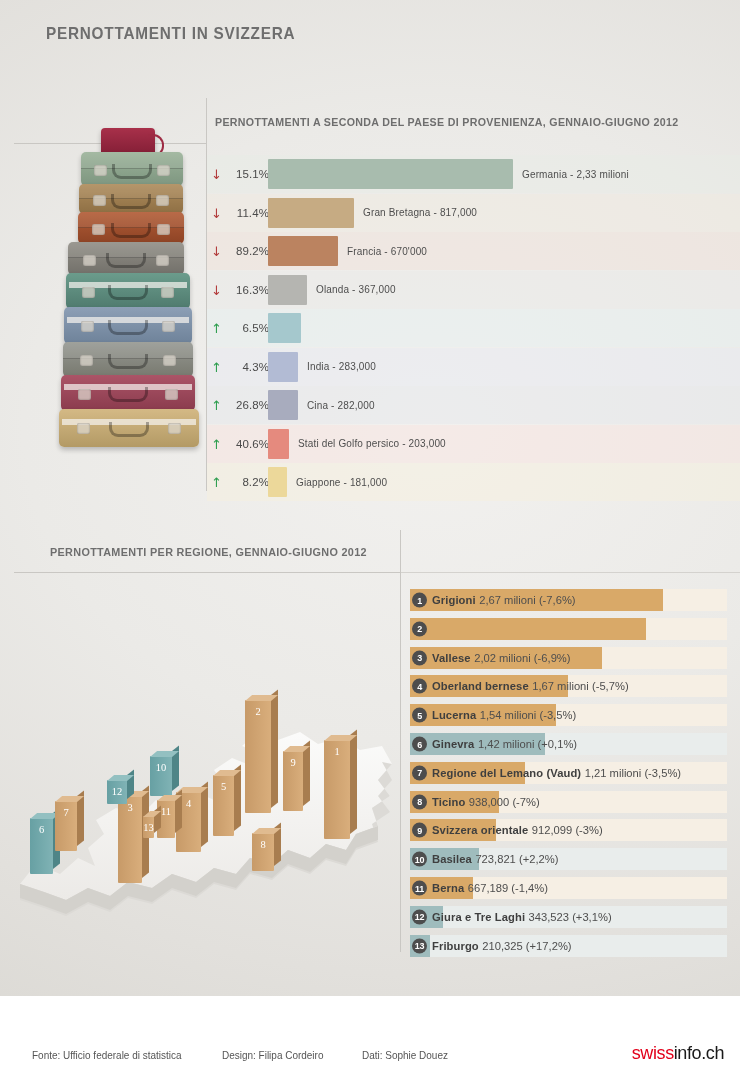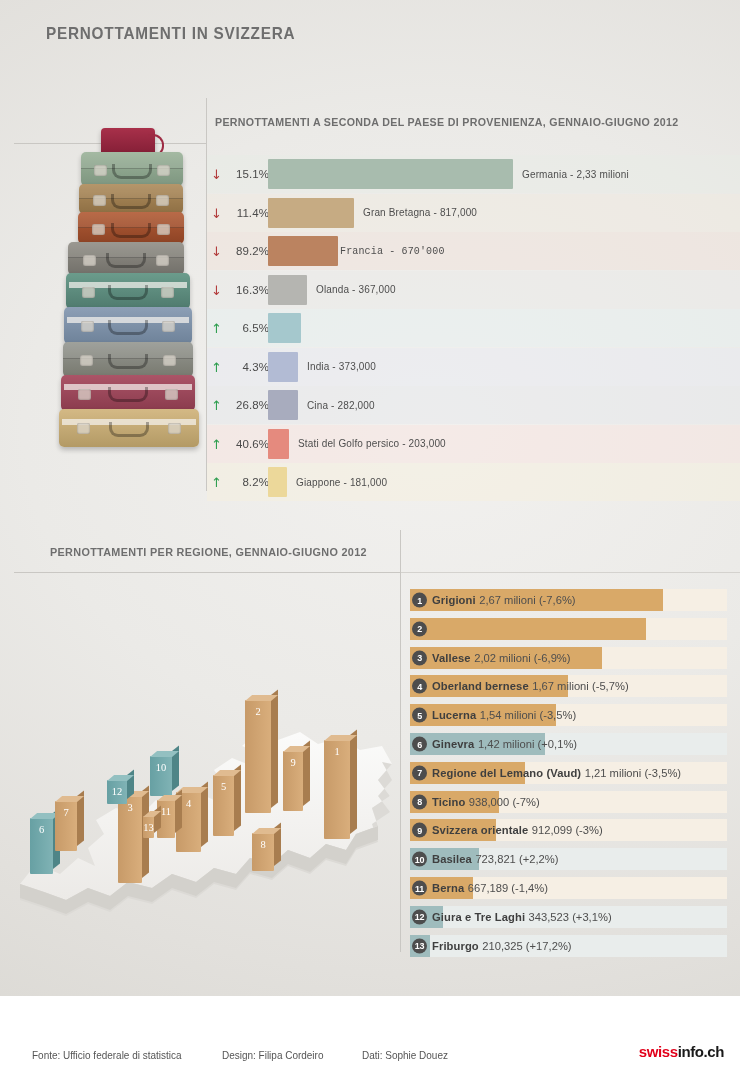--- a/index.html
+++ b/index.html
@@ -347,22 +347,22 @@
     font-size: 10.5px;
     color: #555555;
     white-space: nowrap;
     transform: scaleX(0.95);
     transform-origin: left center;
   }
   .logo {
     position: absolute;
     right: 16px;
     top: 1043px;
-    font-size: 15px;
-    font-weight: bold;
+    font-size: 18px;
+    font-weight: normal;
     letter-spacing: -0.4px;
     white-space: nowrap;
   }
   .logo .red { color: #e2001a; }
   .logo .blk { color: #1a1a1a; }
 </style>
 </head>
 <body>
 
 <div class="page-title">PERNOTTAMENTI IN SVIZZERA</div>
@@ -442,41 +442,41 @@
       <div class="arrow down">↓</div>
       <div class="pct">11.4%</div>
       <div class="cbar" style="width: 86px; background: rgb(198, 171, 131);"></div>
       <div class="clabel" style="left: 156px; text-align: center;">Gran Bretagna - 817,000</div>
     </div>
     <div class="crow" style="top: 232px;">
       <div class="tint" style="background: rgb(240, 226, 218);"></div>
       <div class="arrow down">↓</div>
       <div class="pct">89.2%</div>
       <div class="cbar" style="width: 70px; background: rgb(187, 131, 96);"></div>
-      <div class="clabel" style="left: 133px; font-family: Liberation Mono, monospace;">Francia - 670'000</div>
+      <div class="clabel" style="left: 140px;">Francia - 670'000</div>
     </div>
     <div class="crow" style="top: 270.5px;">
       <div class="tint" style="background: rgb(233, 233, 231);"></div>
       <div class="arrow down">↓</div>
       <div class="pct">16.3%</div>
       <div class="cbar" style="width: 39px; background: rgb(181, 181, 177);"></div>
       <div class="clabel" style="left: 109px;">Olanda - 367,000</div>
     </div>
     <div class="crow" style="top: 309px;">
       <div class="tint" style="background: rgb(229, 239, 240);"></div>
       <div class="arrow up">↑</div>
       <div class="pct">6.5%</div>
       <div class="cbar" style="width: 33px; background: rgb(165, 200, 205);"></div>
     </div>
     <div class="crow" style="top: 347.5px;">
       <div class="tint" style="background: rgb(232, 234, 241);"></div>
       <div class="arrow up">↑</div>
       <div class="pct">4.3%</div>
       <div class="cbar" style="width: 30px; background: rgb(178, 187, 212);"></div>
-      <div class="clabel" style="left: 100px;">India - 373,000</div>
+      <div class="clabel" style="left: 100px;">India - 283,000</div>
     </div>
     <div class="crow" style="top: 386px;">
       <div class="tint" style="background: rgb(230, 231, 236);"></div>
       <div class="arrow up">↑</div>
       <div class="pct">26.8%</div>
       <div class="cbar" style="width: 30px; background: rgb(168, 172, 190);"></div>
       <div class="clabel" style="left: 100px;">Cina - 282,000</div>
     </div>
     <div class="crow" style="top: 424.5px;">
       <div class="tint" style="background: rgb(247, 227, 223);"></div>

